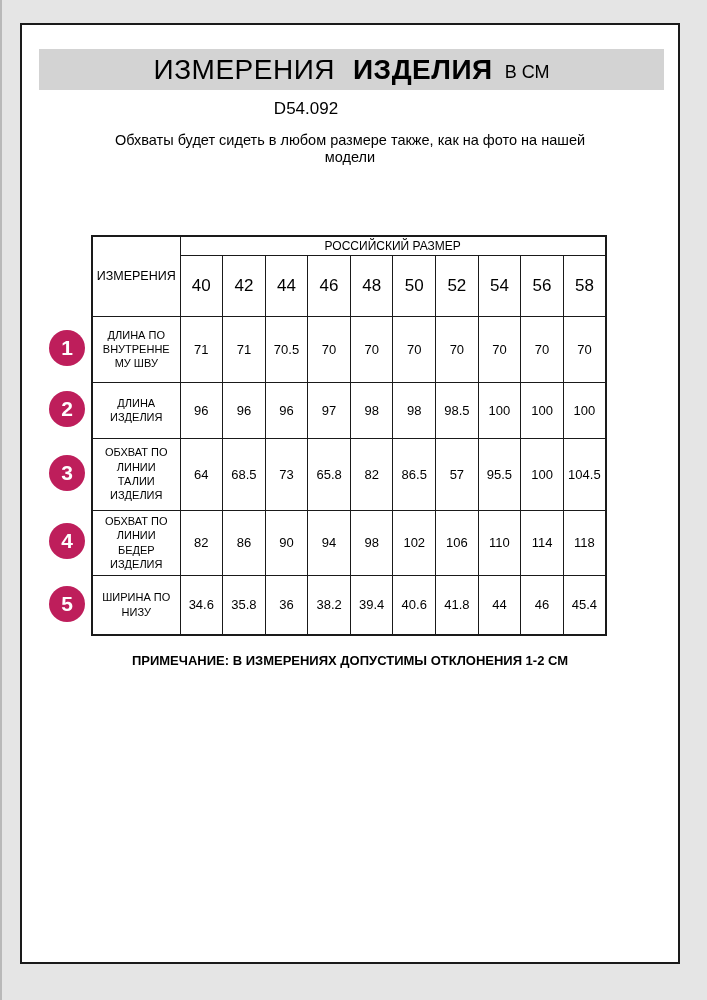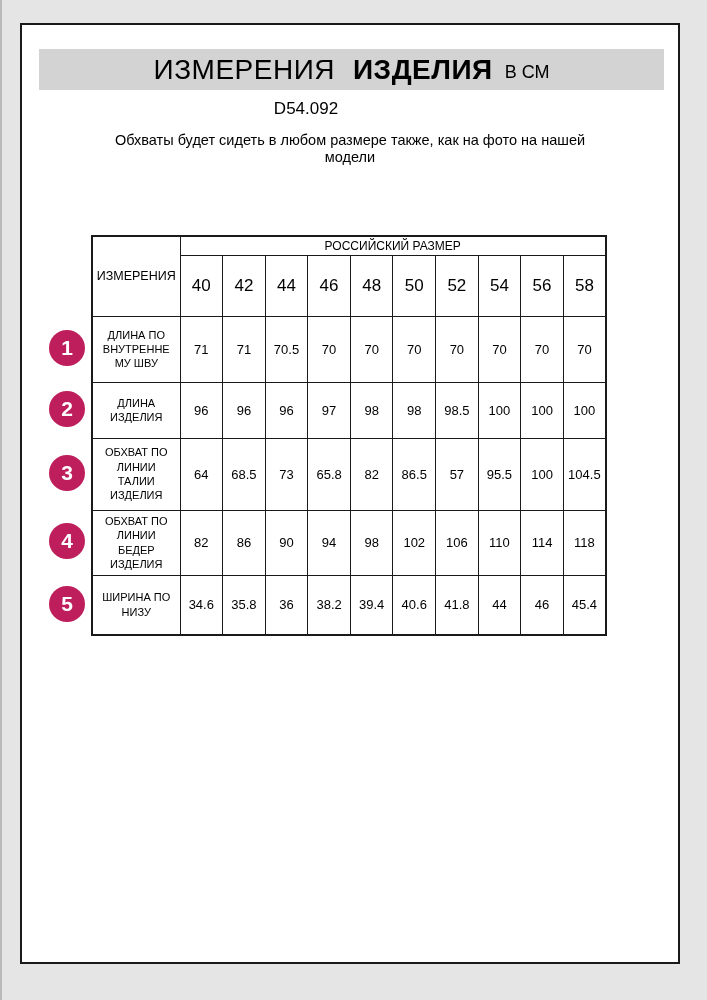--- a/index.html
+++ b/index.html
@@ -191,14 +191,15 @@
     </table>
 
     <div>
         <div class="num-circle circle-1">1</div>
         <div class="num-circle circle-2">2</div>
         <div class="num-circle circle-3">3</div>
         <div class="num-circle circle-4">4</div>
         <div class="num-circle circle-5">5</div>
       </div>
 
+    <div class="footnote">ПРИМЕЧАНИЕ: В ИЗМЕРЕНИЯХ ДОПУСТИМЫ ОТКЛОНЕНИЯ 1-2 СМ</div>
   </div>
 </div>
 
 </body></html>

